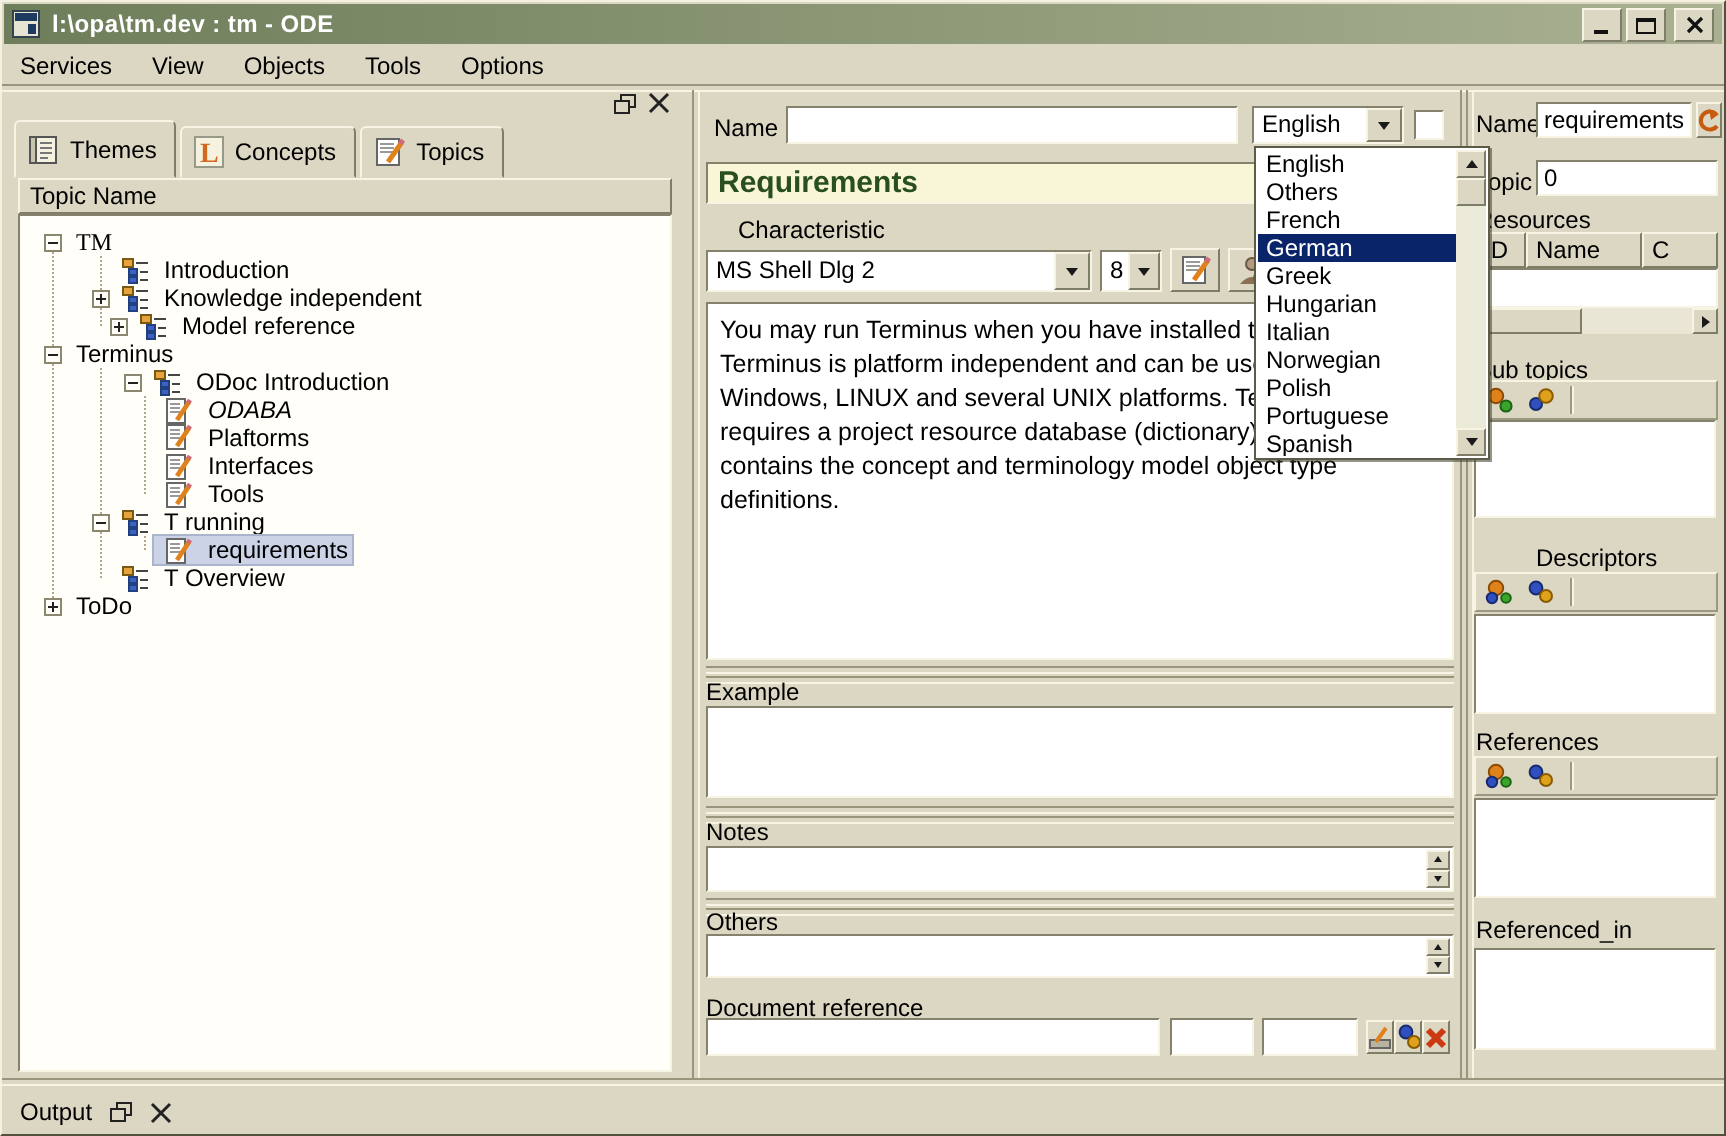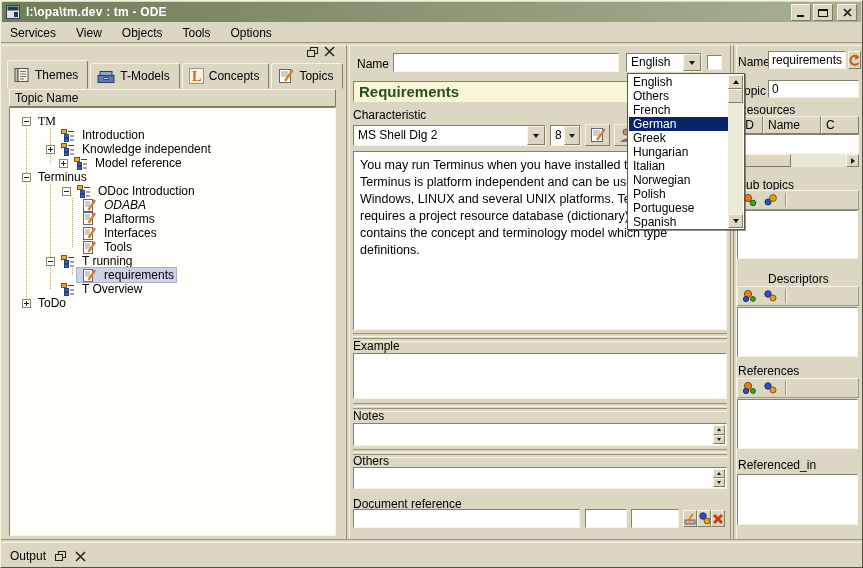--- a/index.html
+++ b/index.html
@@ -158,30 +158,20 @@
             <line x1="6" y1="4.5" x2="12" y2="4.5" stroke="#777"></line>
             <line x1="6" y1="7" x2="12" y2="7" stroke="#777"></line>
             <line x1="6" y1="9.5" x2="12" y2="9.5" stroke="#777"></line>
             <line x1="6" y1="12" x2="10" y2="12" stroke="#777"></line>
           </svg>
         </span>
         <span>Themes</span>
       </div>
       <div class="tab">
         <span style="display: inline-flex;">
-          <svg width="18" height="15">
-            <rect x="3" y="2.5" width="12" height="5" fill="#8ea6cc" stroke="#2a3a66"></rect>
-            <rect x="1" y="6.5" width="16" height="7" fill="#5a7ab8" stroke="#2a3a66"></rect>
-            <rect x="7" y="8.5" width="4" height="2" fill="#dce4f0" stroke="#2a3a66"></rect>
-          </svg>
-        </span>
-        <span>T-Models</span>
-      </div>
-      <div class="tab">
-        <span style="display: inline-flex;">
           <svg width="15" height="16">
             <rect x="0.5" y="0.5" width="14" height="15" fill="#f6f2e0" stroke="#998"></rect>
             <text x="3" y="13" font-size="14" font-family="Liberation Serif,serif" font-weight="bold" fill="#d2691e">L</text>
           </svg>
         </span>
         <span>Concepts</span>
       </div>
       <div class="tab">
         <span style="display: inline-flex;">
           <svg width="16" height="16">
@@ -242,21 +232,21 @@
                   <line x1="7" y1="2.5" x2="13" y2="2.5" stroke="#444"></line>
                   <rect x="3.5" y="5.5" width="4" height="3" fill="#3c62c8" stroke="#23407e"></rect>
                   <line x1="9" y1="7" x2="13" y2="7" stroke="#444"></line>
                   <rect x="3.5" y="9.5" width="4" height="3" fill="#3c62c8" stroke="#23407e"></rect>
                   <line x1="9" y1="11" x2="13" y2="11" stroke="#444"></line>
                 </svg>
               </span>
               <span class="tree-label">Knowledge independent</span>
             </span>
           </div>
-          <div class="tree-row" style="padding-left: 28px; margin-left: 21px;">
+          <div class="tree-row" style="padding-left: 45px;">
             <span class="toggle">
               <span class="h"></span>
               <span class="v"></span>
             </span>
             <span style="display: inline-flex; align-items: center;">
               <span class="tree-icon">
                 <svg width="14" height="13">
                   <rect x="0.5" y="0.5" width="5" height="4" fill="#e8a33d" stroke="#7a5a10"></rect>
                   <line x1="7" y1="2.5" x2="13" y2="2.5" stroke="#444"></line>
                   <rect x="3.5" y="5.5" width="4" height="3" fill="#3c62c8" stroke="#23407e"></rect>
@@ -429,21 +419,21 @@
   <div class="combo abs" style="left:625px;top:52px;width:76px;height:19px;">
     <span class="val">English</span>
     <span class="arrowbtn">
         <span class="tri-down"></span>
       </span>
   </div>
   <span class="abs sunken" style="left:706px;top:54px;width:13px;height:13px;"></span>
 
   <div id="section-title" class="abs">Requirements</div>
 
-  <div class="abs lbl" style="left:352px;top:107px;">Characteristic</div>
+  <div class="abs lbl" style="left:368px;top:107px;">Characteristic</div>
 
   <div class="combo abs" style="left:352px;top:124px;width:193px;height:21px;">
     <span class="val" style="top:2px;">MS Shell Dlg 2</span>
     <span class="arrowbtn">
         <span class="tri-down"></span>
       </span>
   </div>
   <div class="combo abs" style="left:549px;top:124px;width:31px;height:21px;">
     <span class="val" style="top:2px;right:14px;">8</span>
     <span class="arrowbtn" style="width:14px;">
@@ -466,21 +456,21 @@
         <path d="M1 14 Q7 7 13 14 Z" fill="#8a7050"></path>
         <circle cx="11" cy="11" r="3" fill="#e0a21c" stroke="#8a5a00"></circle>
       </svg>
   </span>
 
   <div id="char-box" class="abs">
       <div class="char-line">You may run Terminus when you have installed the</div>
       <div class="char-line">Terminus is platform independent and can be used on</div>
       <div class="char-line">Windows, LINUX and several UNIX platforms. Terminus</div>
       <div class="char-line">requires a project resource database (dictionary), which</div>
-      <div class="char-line">contains the concept and terminology model which type</div>
+      <div class="char-line">contains the concept and terminology model object type</div>
       <div class="char-line">definitions.</div>
     </div>
 
   <div class="abs" style="left:352px;top:332px;width:374px;">
       <div class="groove-h"></div>
       <div class="groove-h" style="margin-top:1px;"></div>
     </div>
 
   <div class="abs lbl" style="left:352px;top:338px;">Example</div>
   <div class="abs sunken" style="left:352px;top:352px;width:374px;height:46px;box-sizing:border-box;"></div>

